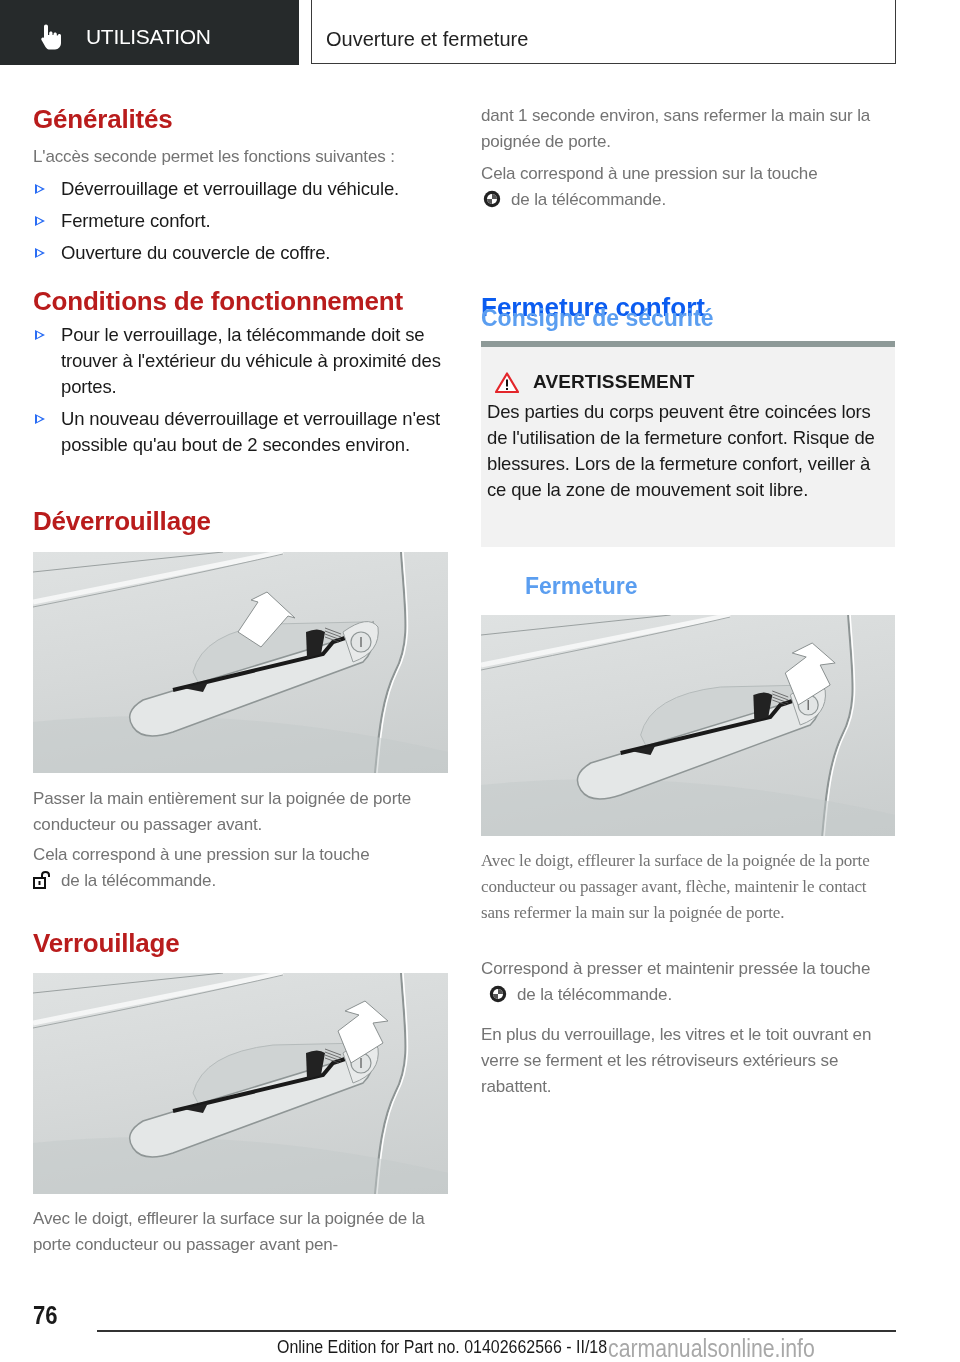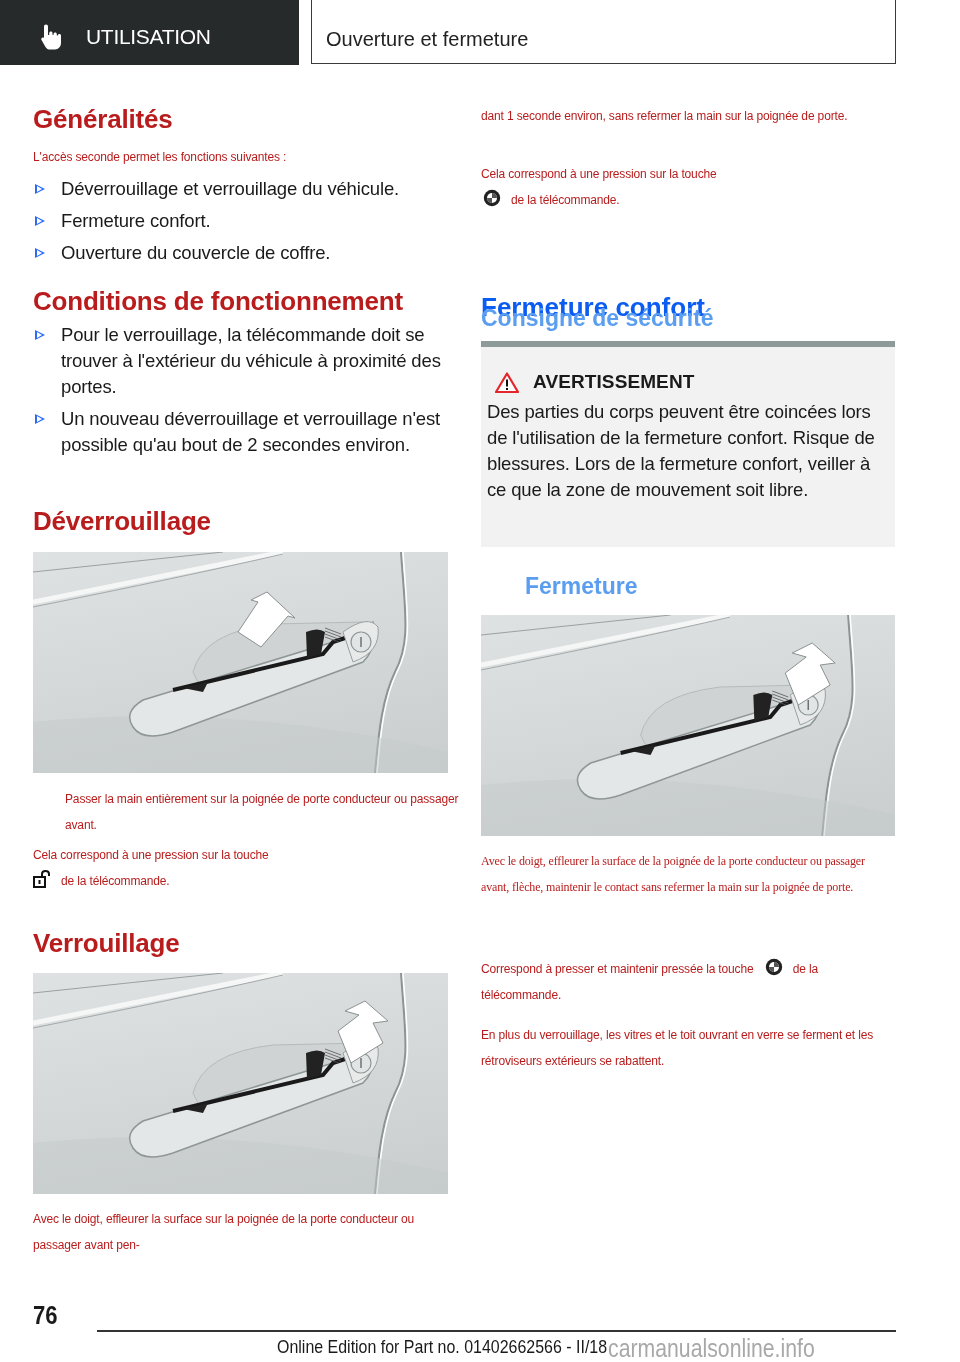--- a/index.html
+++ b/index.html
@@ -10,21 +10,21 @@
   .hdr-dark { position: absolute; left: 0; top: 0; width: 299px; height: 65px; background: #262a2b; display: flex; align-items: center; padding-left: 40px; }
   .hdr-dark .hand { width: 24px; height: 28px; margin-right: 22px; margin-top: 8px; }
   .hdr-dark .section { color: #ffffff; font-weight: normal; font-size: 21px; letter-spacing: -0.3px; margin-top: 8px; }
   .hdr-box { position: absolute; left: 311px; top: -2px; width: 585px; height: 66px; border: 1.5px solid #3a3a3a; border-top: none; display: flex; align-items: center; padding-left: 14px; }
   .hdr-box .chapter { font-size: 20px; color: #222; margin-top: 18px; }
 
   h1.h { position: absolute; color: #b91c1c; font-weight: bold; font-size: 26px; letter-spacing: -0.2px; white-space: nowrap; }
   h2.h2 { position: absolute; color: #5b9ef0; font-weight: bold; font-size: 23px; white-space: nowrap; }
   h2.h2b { position: absolute; color: #0b5cf0; font-weight: bold; font-size: 26px; white-space: nowrap; }
 
-  .p { position: absolute; font-size: 12px; line-height: 26px; color: #b91c1c; letter-spacing: -0.15px; }
+  .p { position: absolute; font-size: 17px; line-height: 26px; color: #737373; letter-spacing: -0.15px; }
   .bullets { position: absolute; list-style: none; }
   .bullets li { position: relative; padding-left: 28px; font-size: 18.5px; line-height: 26px; letter-spacing: -0.15px; margin-bottom: 6px; }
   .bullets li .tri { position: absolute; left: 2px; top: 8px; width: 0; height: 0; border-top: 5.5px solid transparent; border-bottom: 5.5px solid transparent; border-left: 10px solid #2a6df4; }
   .bullets li .tri::after { content: ""; position: absolute; left: -8px; top: -3px; border-top: 3px solid transparent; border-bottom: 3px solid transparent; border-left: 5px solid #ffffff; }
 
   .figure { position: absolute; overflow: hidden; background: linear-gradient(170deg, #dfe2e2 0%, #d6d9d9 45%, #c9cdcd 100%); }
   .figure svg { width: 100%; height: 100%; display: block; }
 
   .inline-icon { display: inline-block; vertical-align: -3px; margin-right: 8px; }
 
@@ -92,21 +92,21 @@
           <line x1="292" y1="85" x2="306" y2="90"></line>
         </g>
       <path d="M310 80 Q335 62 345 75 Q348 100 320 110 Z" fill="#e8eaea" stroke="#9aa0a0" stroke-width="1"></path>
       <circle cx="328" cy="90" r="10" fill="#e2e5e5" stroke="#8f9696" stroke-width="1.2"></circle>
       <path d="M328 85 L328 95" stroke="#555" stroke-width="1.2"></path>
 
       <path d="M205 80 L225 50 L218 48 L234 40 L262 66 L255 64 L228 95 Z" fill="#ffffff" stroke="#8a9090" stroke-width="1"></path>
     </svg>
   </div>
 
-  <p class="p" style="left:33px; top:786px; width:415px;margin-left:32px;">Passer la main entièrement sur la poignée de porte conducteur ou passager avant.</p>
+  <p class="p" style="left:33px; top:786px; width:415px;">Passer la main entièrement sur la poignée de porte conducteur ou passager avant.</p>
   <p class="p" style="left:33px; top:842px; width:415px;">
     <span>Cela correspond à une pression sur la touche</span><br>
     <svg class="inline-icon" width="20" height="18" viewBox="0 0 20 18">
       <rect x="1" y="7" width="11" height="10" fill="none" stroke="#111" stroke-width="2"></rect>
       <rect x="5.5" y="10" width="2" height="4" fill="#111"></rect>
       <path d="M9 7 V4 Q9 1 12.5 1 Q16 1 16 4 V6" fill="none" stroke="#111" stroke-width="2"></path>
     </svg><span>de la télécommande.</span>
   </p>
 
   <h1 class="h" style="left:33px; top:928px;">Verrouillage</h1>

